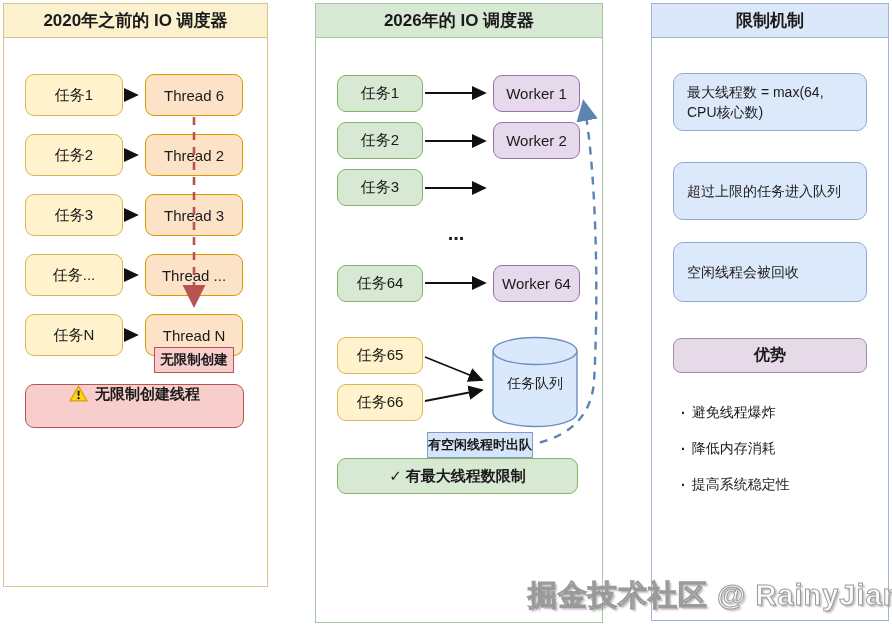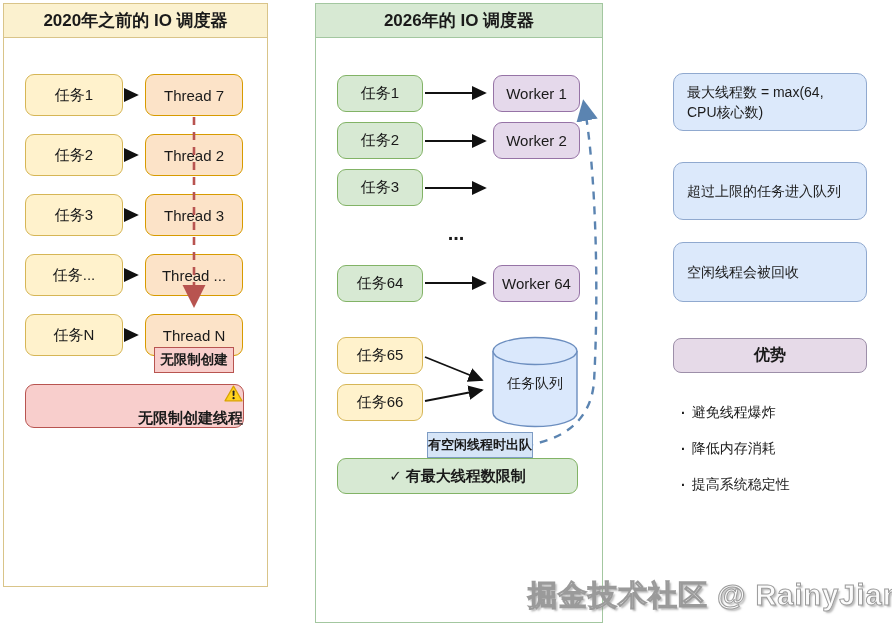--- a/index.html
+++ b/index.html
@@ -56,23 +56,23 @@
   .worker-m { left: 493px; width: 87px; height: 37px; }
 
   #unlimited-label {
     position: absolute; left: 154px; top: 347px; width: 80px; height: 26px;
     display: flex; align-items: center; justify-content: center;
     font-size: 13.5px; font-weight: bold; color: #1a1a1a;
     background: #f8cecc; border: 1px solid #b85450; z-index: 4;
   }
   #warning-box {
     position: absolute; left: 25px; top: 384px; width: 219px; height: 44px;
-    display: flex; align-items: flex-end; justify-content: center; gap: 7px;
+    display: flex; align-items: flex-start; justify-content: center; gap: 7px;
     background: #f8cecc; border: 1px solid #b85450; border-radius: 9px;
-    font-size: 15px; font-weight: bold; color: #1a1a1a; z-index: 2; flex-direction: column;
+    font-size: 15px; font-weight: bold; color: #1a1a1a; z-index: 2;
   }
   #ellipsis-mid {
     position: absolute; left: 426px; top: 222px; width: 60px;
     text-align: center; font-size: 20px; font-weight: bold; color: #1a1a1a; z-index: 2;
   }
   #queue-label {
     position: absolute; left: 493px; top: 375px; width: 84px;
     text-align: center; font-size: 14px; color: #1a1a1a; z-index: 4;
   }
   #dequeue-label {
@@ -130,21 +130,21 @@
   <div class="panel" id="panel-left">
     <div class="panel-header">2020年之前的 IO 调度器</div>
   </div>
 
   <div class="node yellow task-l" style="top:74px">任务1</div>
   <div class="node yellow task-l" style="top:134px">任务2</div>
   <div class="node yellow task-l" style="top:194px">任务3</div>
   <div class="node yellow task-l" style="top:254px">任务...</div>
   <div class="node yellow task-l" style="top:314px">任务N</div>
 
-  <div class="node orange thread-l" style="top:74px">Thread 7</div>
+  <div class="node orange thread-l" style="top:74px">Thread 6</div>
   <div class="node orange thread-l" style="top:134px">Thread 2</div>
   <div class="node orange thread-l" style="top:194px">Thread 3</div>
   <div class="node orange thread-l" style="top:254px">Thread ...</div>
   <div class="node orange thread-l" style="top:314px">Thread N</div>
 
   <div id="unlimited-label">无限制创建</div>
 
   <div id="warning-box">
     <span class="warn-icon">
       <svg width="19" height="17" viewBox="0 0 24 22">
@@ -172,20 +172,23 @@
   <div class="node green task-m" style="top:265px">任务64</div>
   <div class="node purple worker-m" style="top:265px">Worker 64</div>
 
   <div class="node yellow task-m" style="top:337px">任务65</div>
   <div class="node yellow task-m" style="top:384px">任务66</div>
 
   <div id="queue-label">任务队列</div>
   <div id="dequeue-label">有空闲线程时出队</div>
   <div id="limit-box">✓ 有最大线程数限制</div>
 
+  <div class="panel" id="panel-right">
+    <div class="panel-header">限制机制</div>
+  </div>
 
   <div class="rule-box" id="rule-1">最大线程数 = max(64, CPU核心数)</div>
   <div class="rule-box" id="rule-2">超过上限的任务进入队列</div>
   <div class="rule-box" id="rule-3">空闲线程会被回收</div>
 
   <div id="advantages-header">优势</div>
 
   <div id="advantages-list">
     <div class="adv-item">
       <span class="adv-bullet">·</span>

